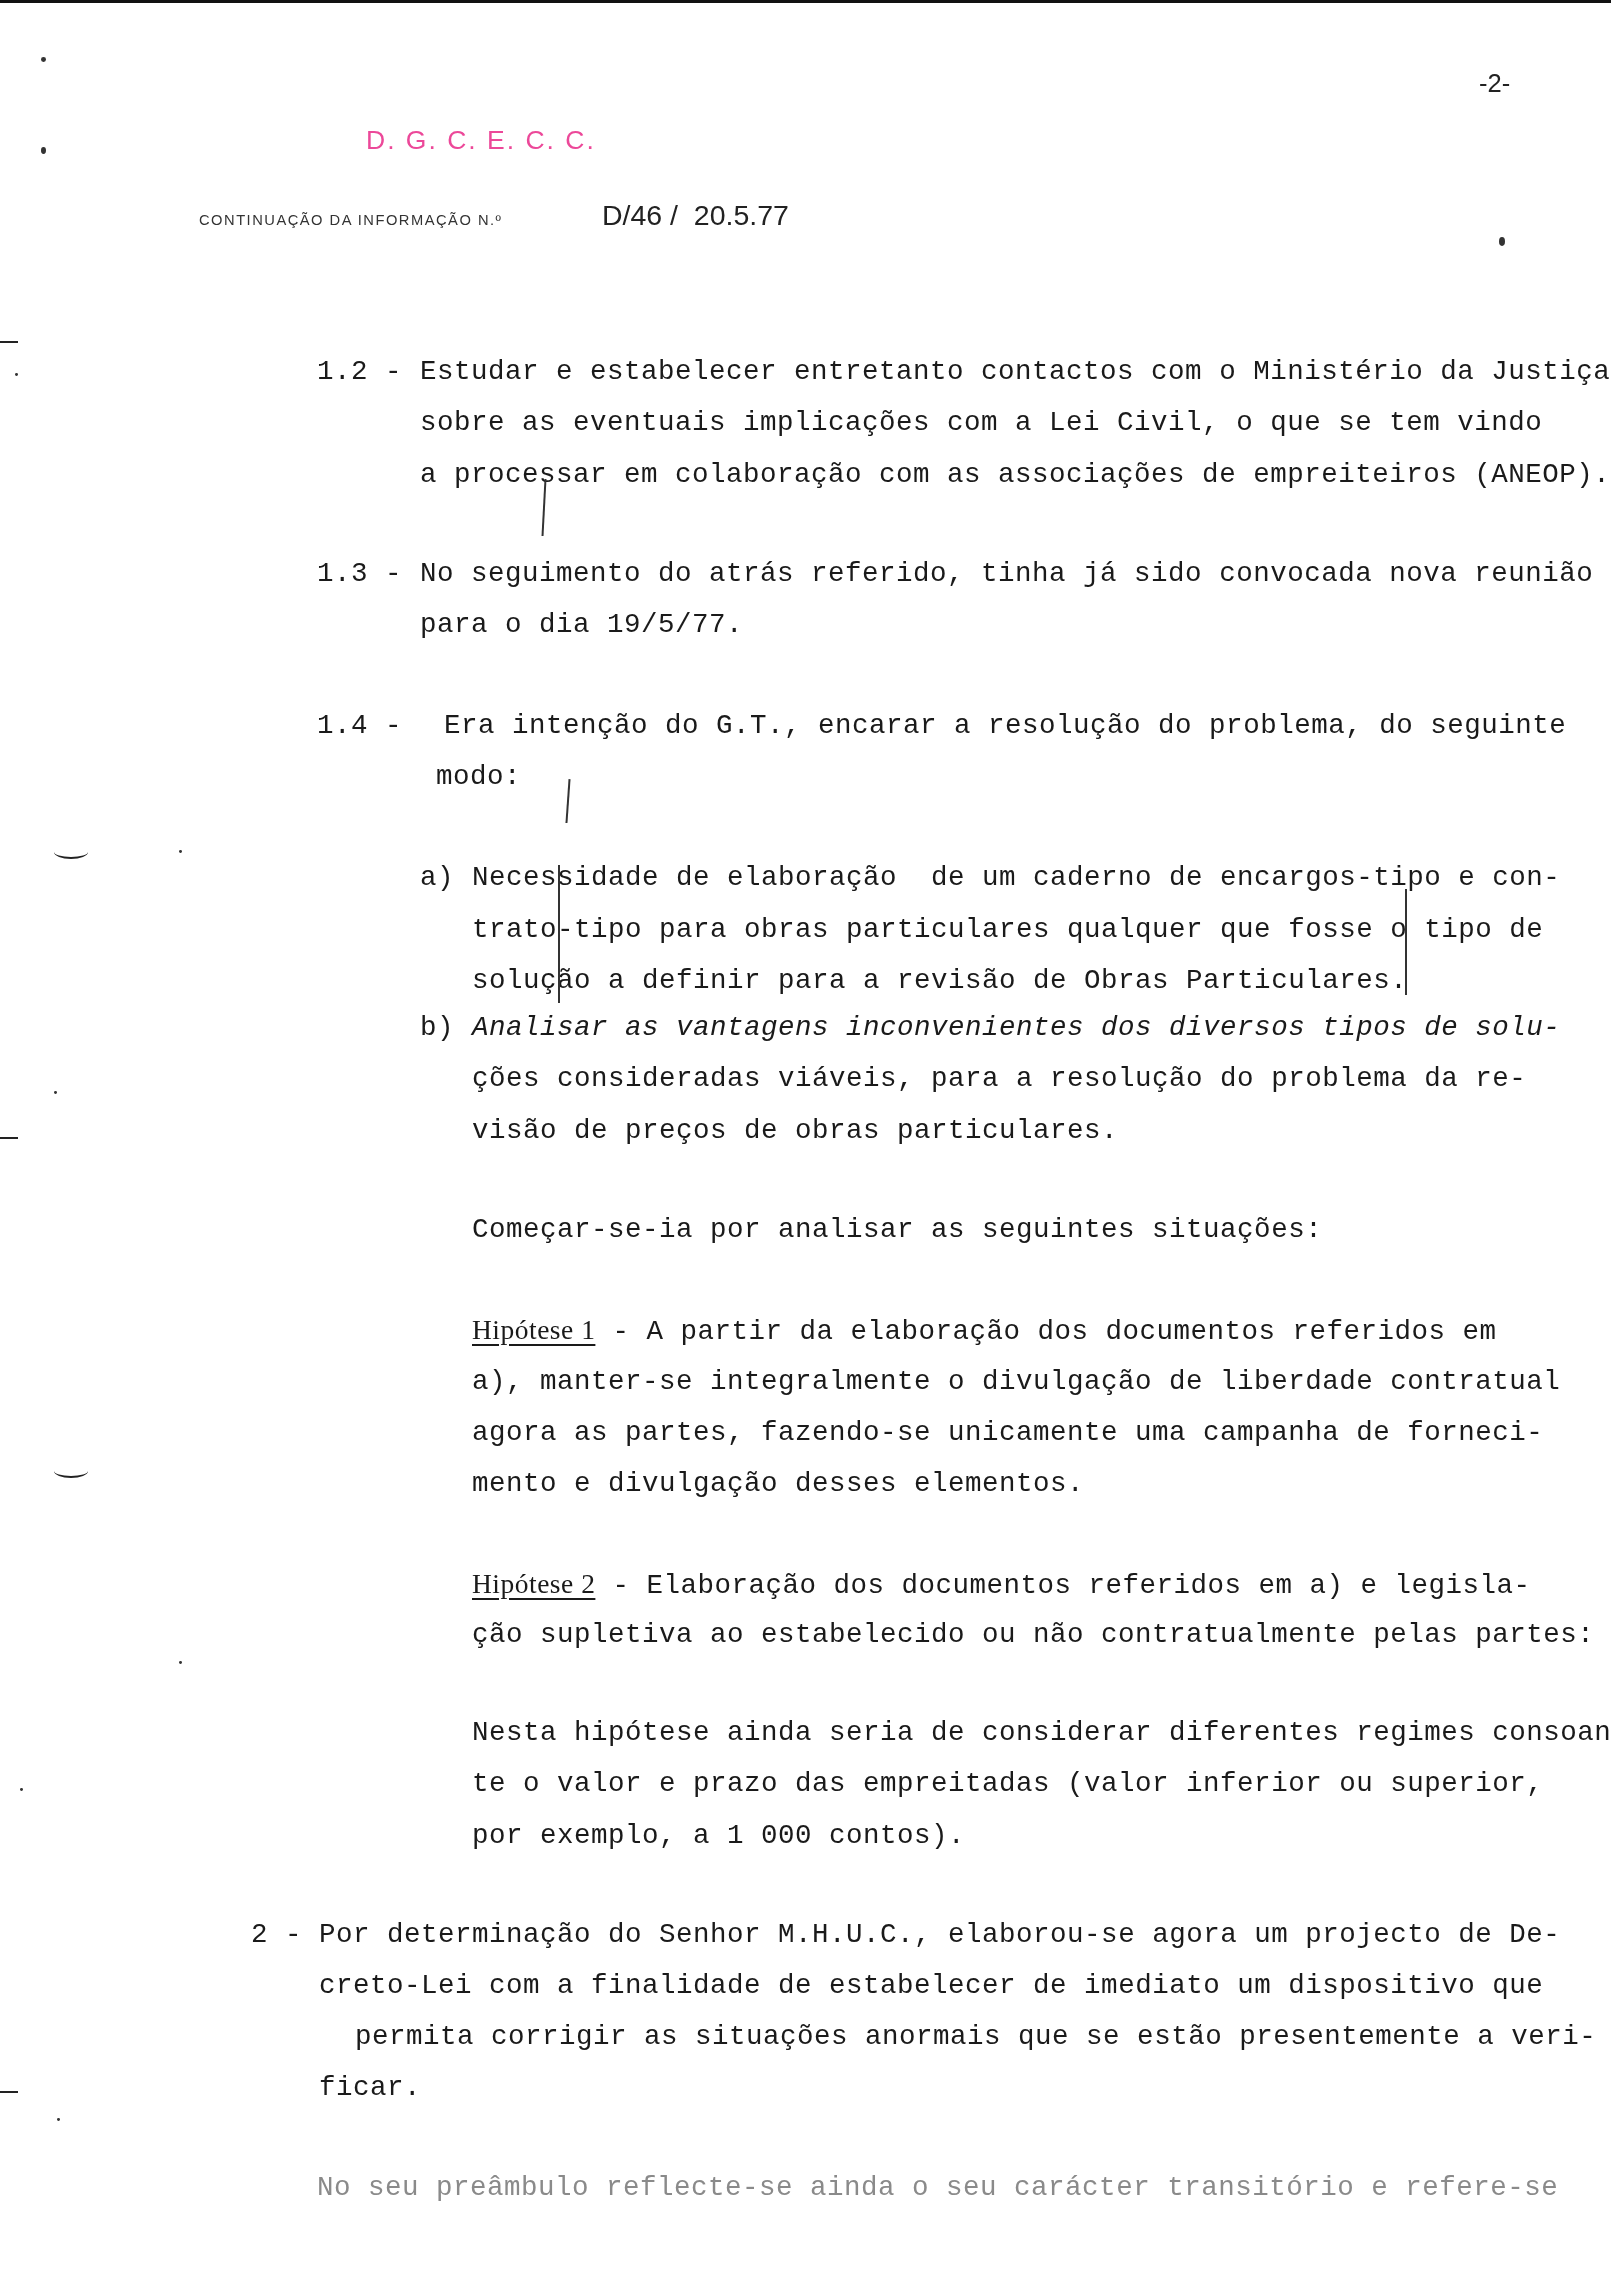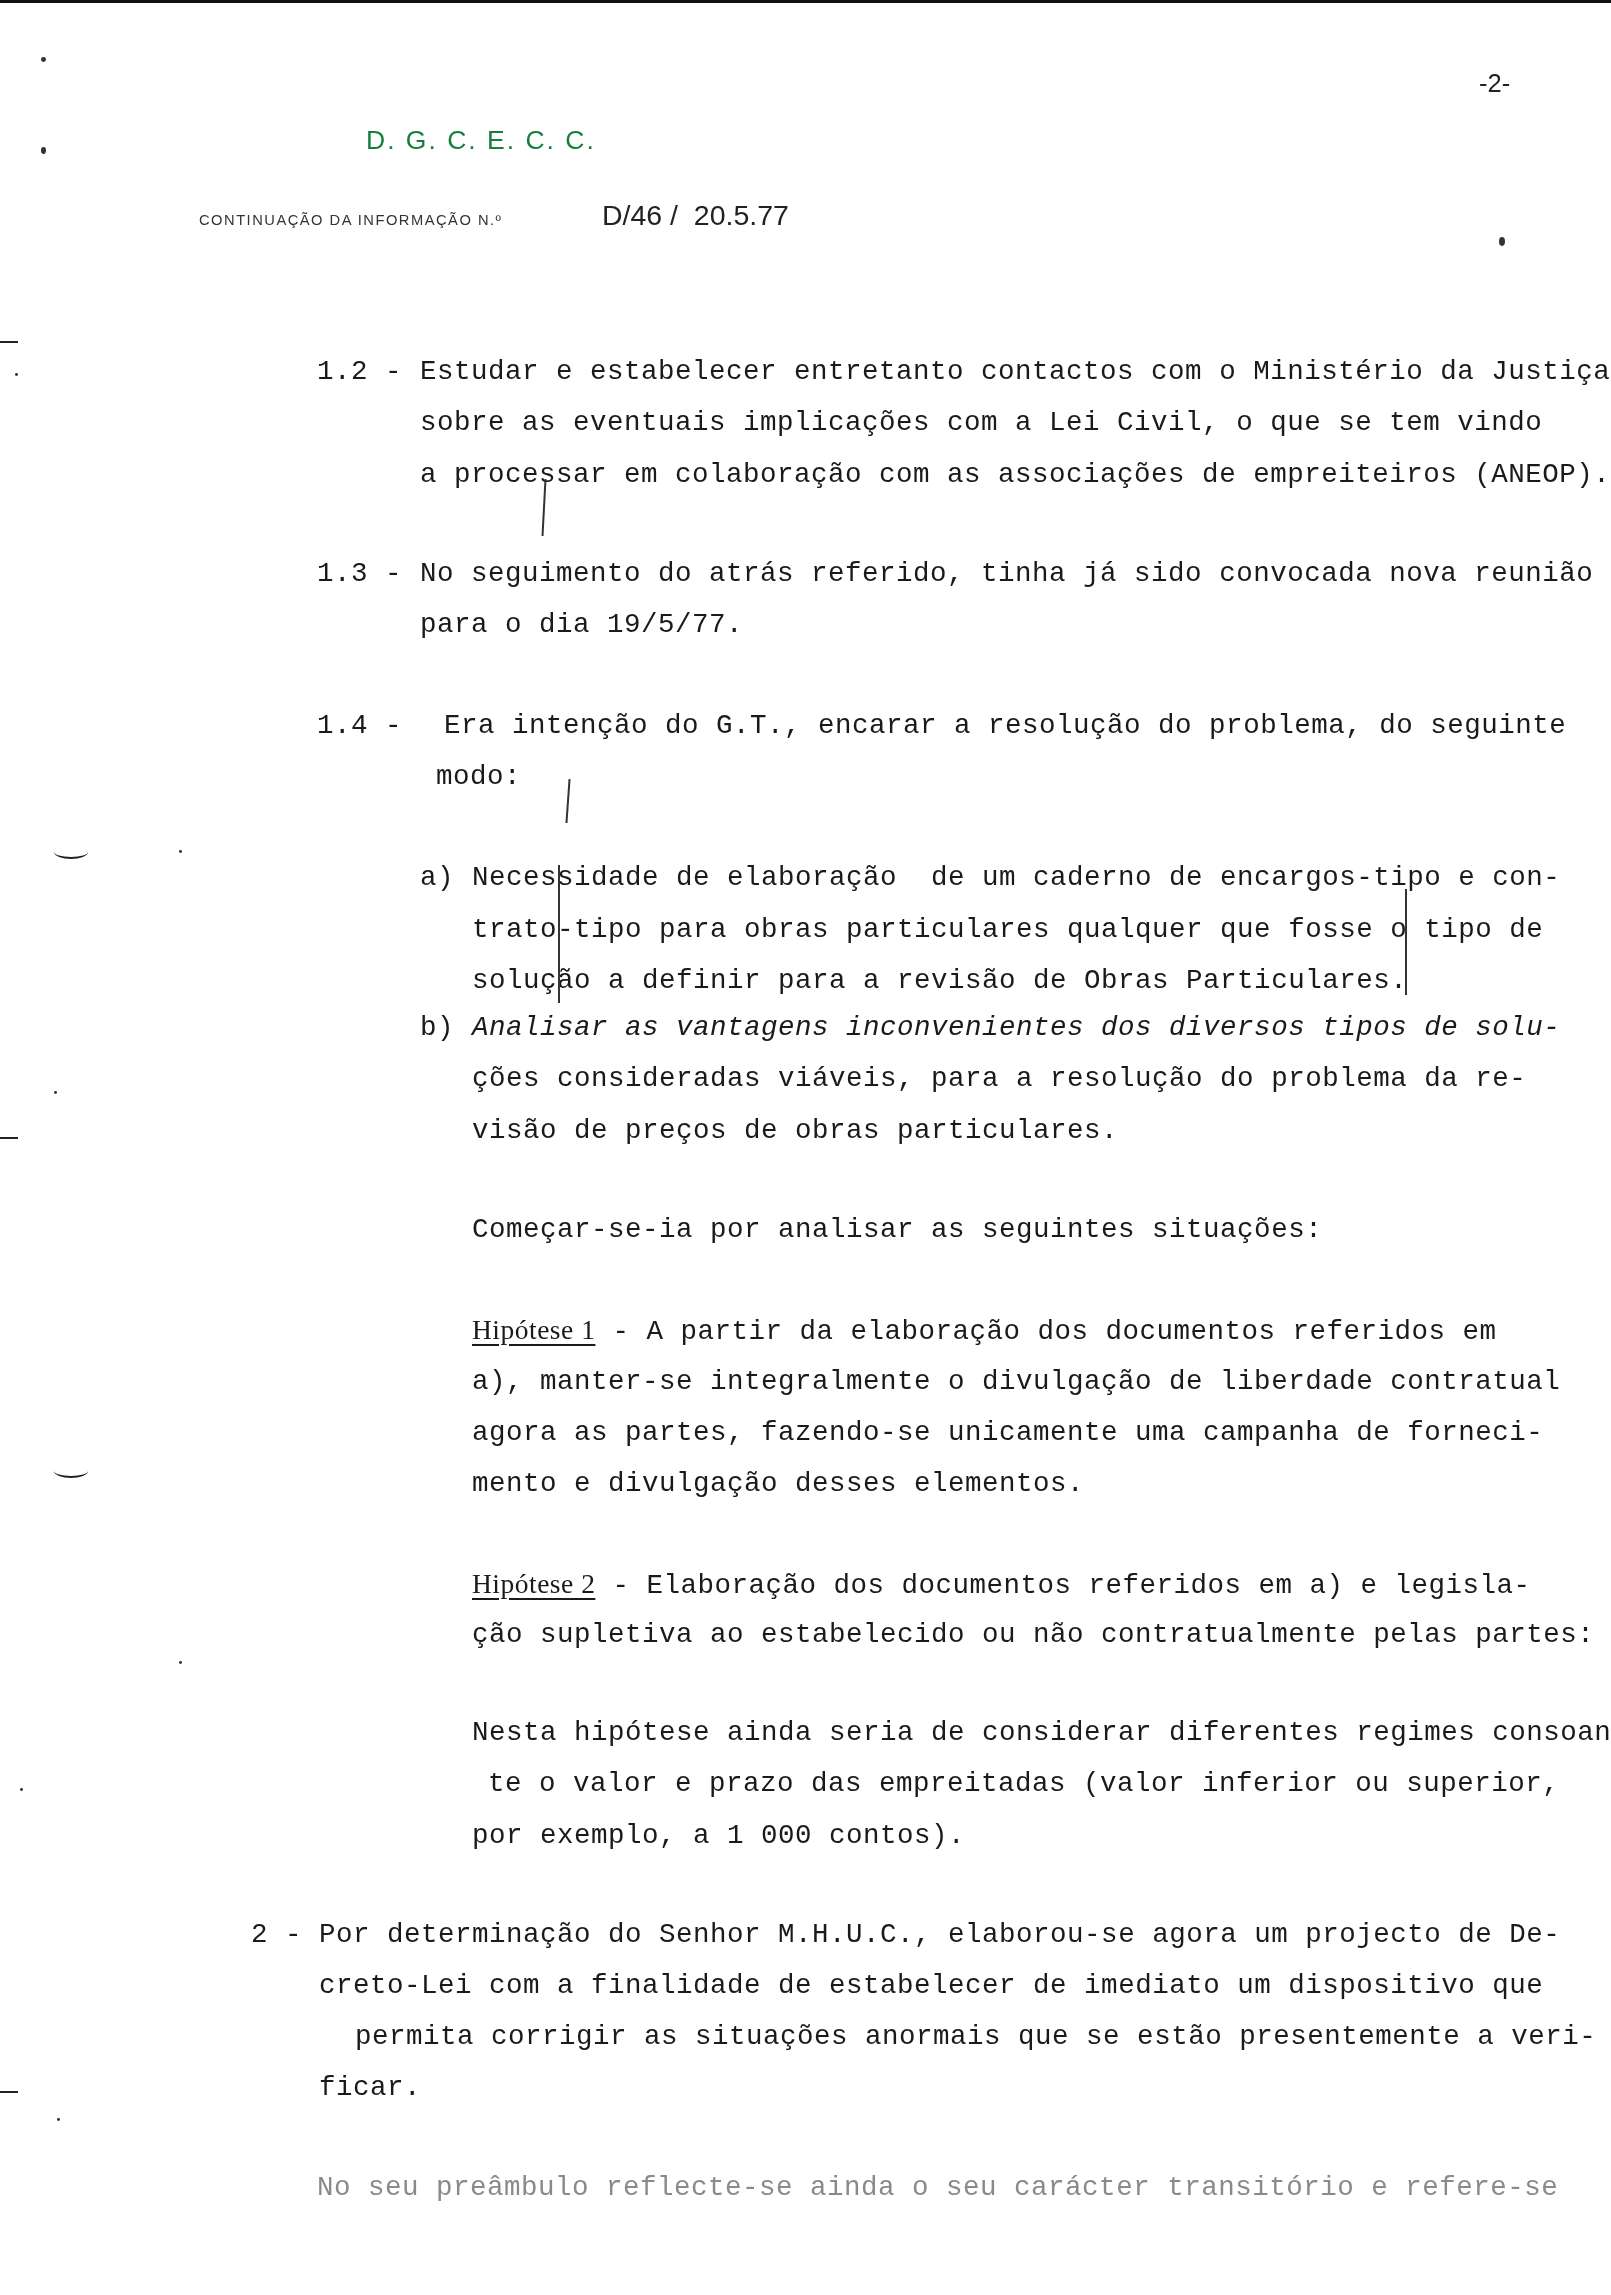--- a/index.html
+++ b/index.html
@@ -1,20 +1,20 @@
 <!DOCTYPE html>
 <html style="font-size:7.9px"><head>
 <meta charset="utf-8">
 <style>
   html, body { margin:0; padding:0; background:#ffffff; }
   body { width:1612px; height:2295px; position:relative; overflow:hidden;
          font-family:"Liberation Mono","DejaVu Sans Mono",monospace; color:#1a1a1a; }
   .topline { position:absolute; left:0; top:0; width:1612px; height:2.9px; background:#111; }
   .abs { position:absolute; white-space:pre; }
-  .hdr { font-family:"Liberation Sans","DejaVu Sans",sans-serif; font-size:26.5px; letter-spacing:2px; color:#15803d; }
+  .hdr { font-family:"Liberation Sans","DejaVu Sans",sans-serif; font-size:26.5px; letter-spacing:2px; color:#ec4899; }
   .cont { font-family:"Liberation Sans","DejaVu Sans",sans-serif; font-size:14.7px; letter-spacing:1.5px; color:#333; }
   .ref { font-family:"Liberation Sans","DejaVu Sans",sans-serif; font-size:28.5px; color:#222; }
   .pg { font-family:"Liberation Sans","DejaVu Sans",sans-serif; font-size:25.5px; color:#222; }
   .t { font-size:27.5px; line-height:51px; letter-spacing:0.5px; }
   .u { text-decoration:underline; text-decoration-thickness:1.5px; text-underline-offset:4.9px;font-family:Liberation Serif, serif; }
   .faded { color:#8a8a8a; }
   .mark { position:absolute; background:#222; }
   .vline { position:absolute; width:1.5px; background:#333; }
   .speck { position:absolute; width:2.9px; height:2.9px; border-radius:50%; background:#333; }
   .smile { position:absolute; width:34px; height:11.8px; border-bottom:2.5px solid #222; border-radius:0 0 50% 50%; }
@@ -56,21 +56,21 @@
 
 <div class="abs t" style="left:472px; top:1304px;"><span class="u">Hipótese 1</span><span> - A partir da elaboração dos documentos referidos em</span></div>
 <div class="abs t" style="left:472px; top:1356px;">a), manter-se integralmente o divulgação de liberdade contratual</div>
 <div class="abs t" style="left:472px; top:1407px;">agora as partes, fazendo-se unicamente uma campanha de forneci-</div>
 <div class="abs t" style="left:472px; top:1458px;">mento e divulgação desses elementos.</div>
 
 <div class="abs t" style="left:472px; top:1558px;"><span class="u">Hipótese 2</span><span> - Elaboração dos documentos referidos em a) e legisla-</span></div>
 <div class="abs t" style="left:472px; top:1609px;">ção supletiva ao estabelecido ou não contratualmente pelas partes:</div>
 
 <div class="abs t" style="left:472px; top:1707px;">Nesta hipótese ainda seria de considerar diferentes regimes consoan-</div>
-<div class="abs t" style="left:472px; top:1758px;margin-left:16px;">te o valor e prazo das empreitadas (valor inferior ou superior,</div>
+<div class="abs t" style="left:472px; top:1758px;">te o valor e prazo das empreitadas (valor inferior ou superior,</div>
 <div class="abs t" style="left:472px; top:1810px;">por exemplo, a 1 000 contos).</div>
 
 <div class="abs t" style="left:251px; top:1909px;">2 -</div>
 <div class="abs t" style="left:319px; top:1909px;">Por determinação do Senhor M.H.U.C., elaborou-se agora um projecto de De-</div>
 <div class="abs t" style="left:319px; top:1960px;">creto-Lei com a finalidade de estabelecer de imediato um dispositivo que</div>
 <div class="abs t" style="left:319px; top:2011px;margin-left:36px;">permita corrigir as situações anormais que se estão presentemente a veri-</div>
 <div class="abs t" style="left:319px; top:2062px;">ficar.</div>
 
 <div class="abs t faded" style="left:317px; top:2162px;">No seu preâmbulo reflecte-se ainda o seu carácter transitório e refere-se</div>
 

